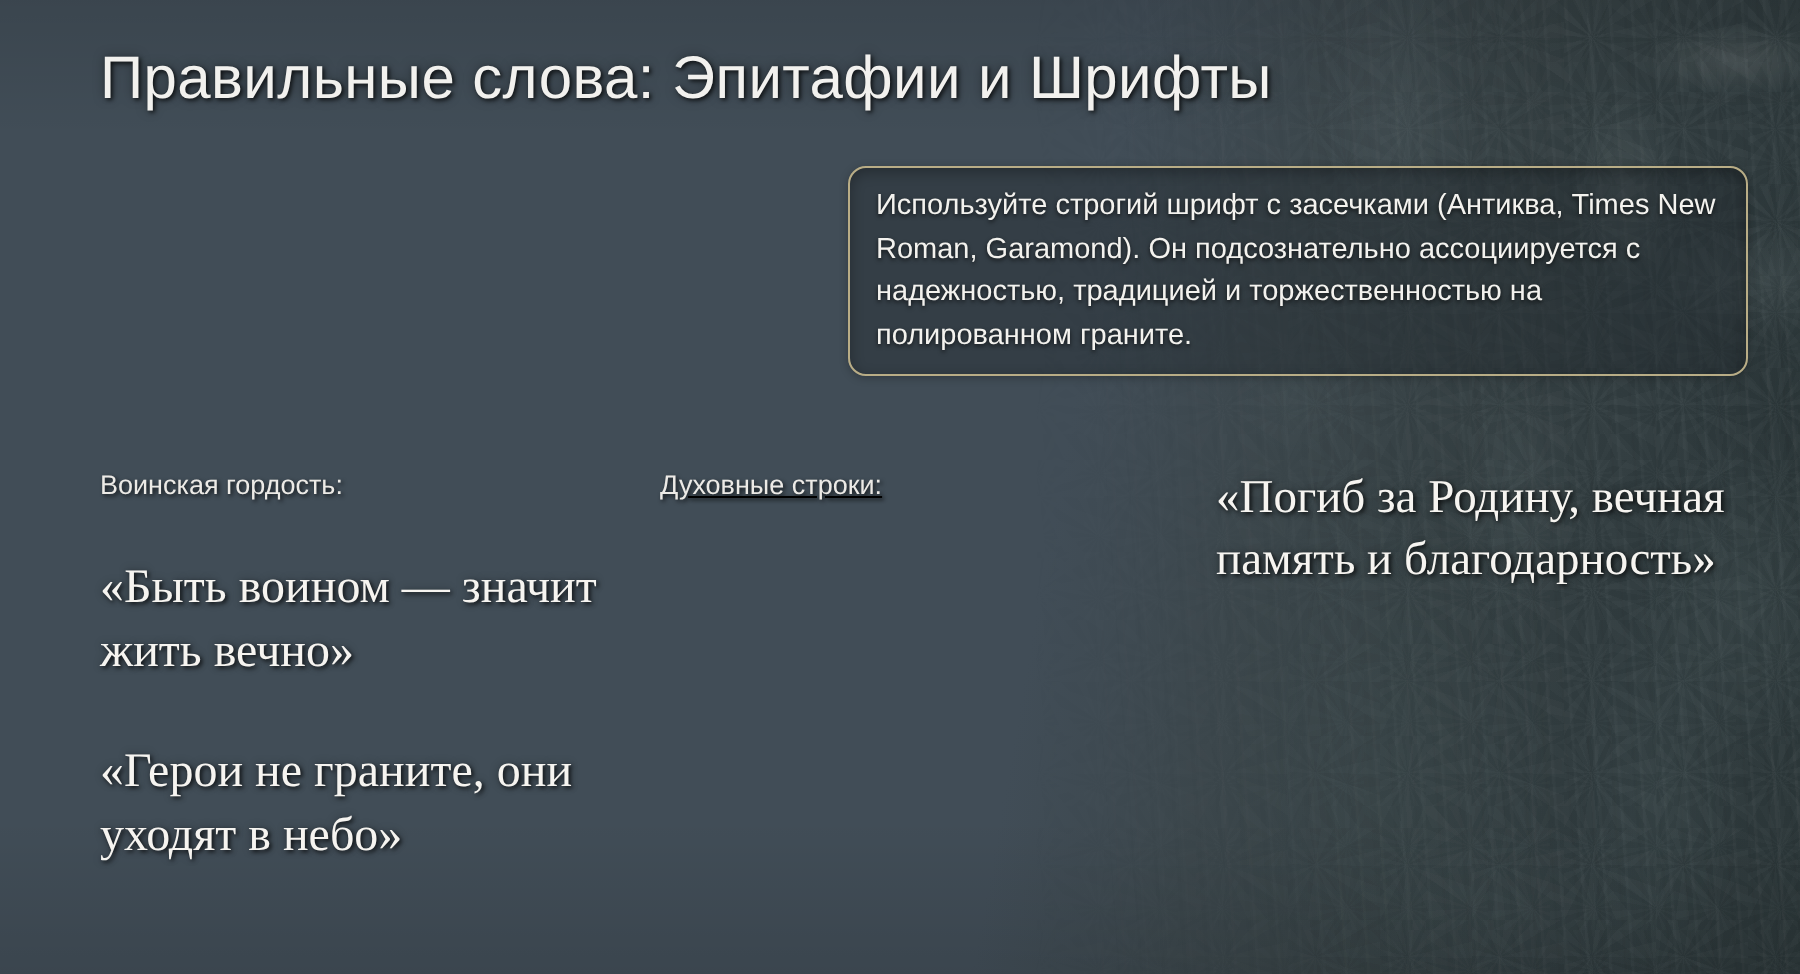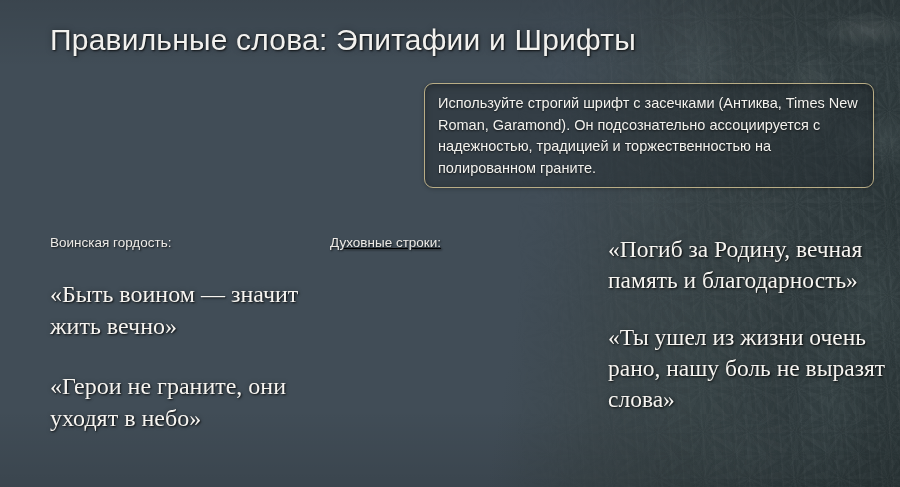--- a/index.html
+++ b/index.html
@@ -174,17 +174,16 @@
       <div class="quote">«Быть воином — значит жить вечно»</div>
       <div class="quote">«Герои не граните, они уходят в небо»</div>
     </div>
 
     <div class="col col-2">
       <div class="col-label">Духовные строки:</div>
     </div>
 
     <div class="col col-3">
       <div class="quote">«Погиб за Родину, вечная память и благодарность»</div>
-      <div class="quote">«Ты ушел из жизни очень рано, нашу боль не выразят слова»</div>
     </div>
 
   </div>
 </div>
 
 </body></html>

